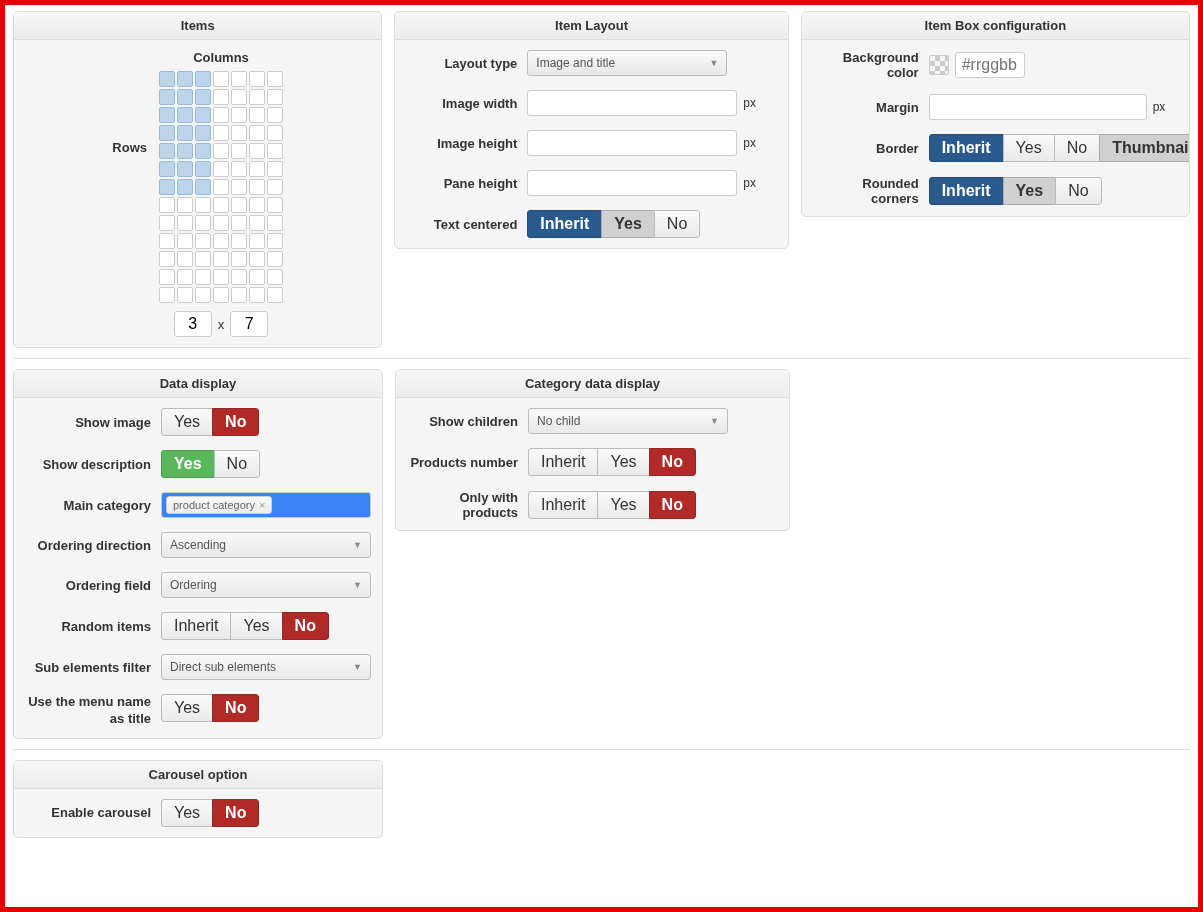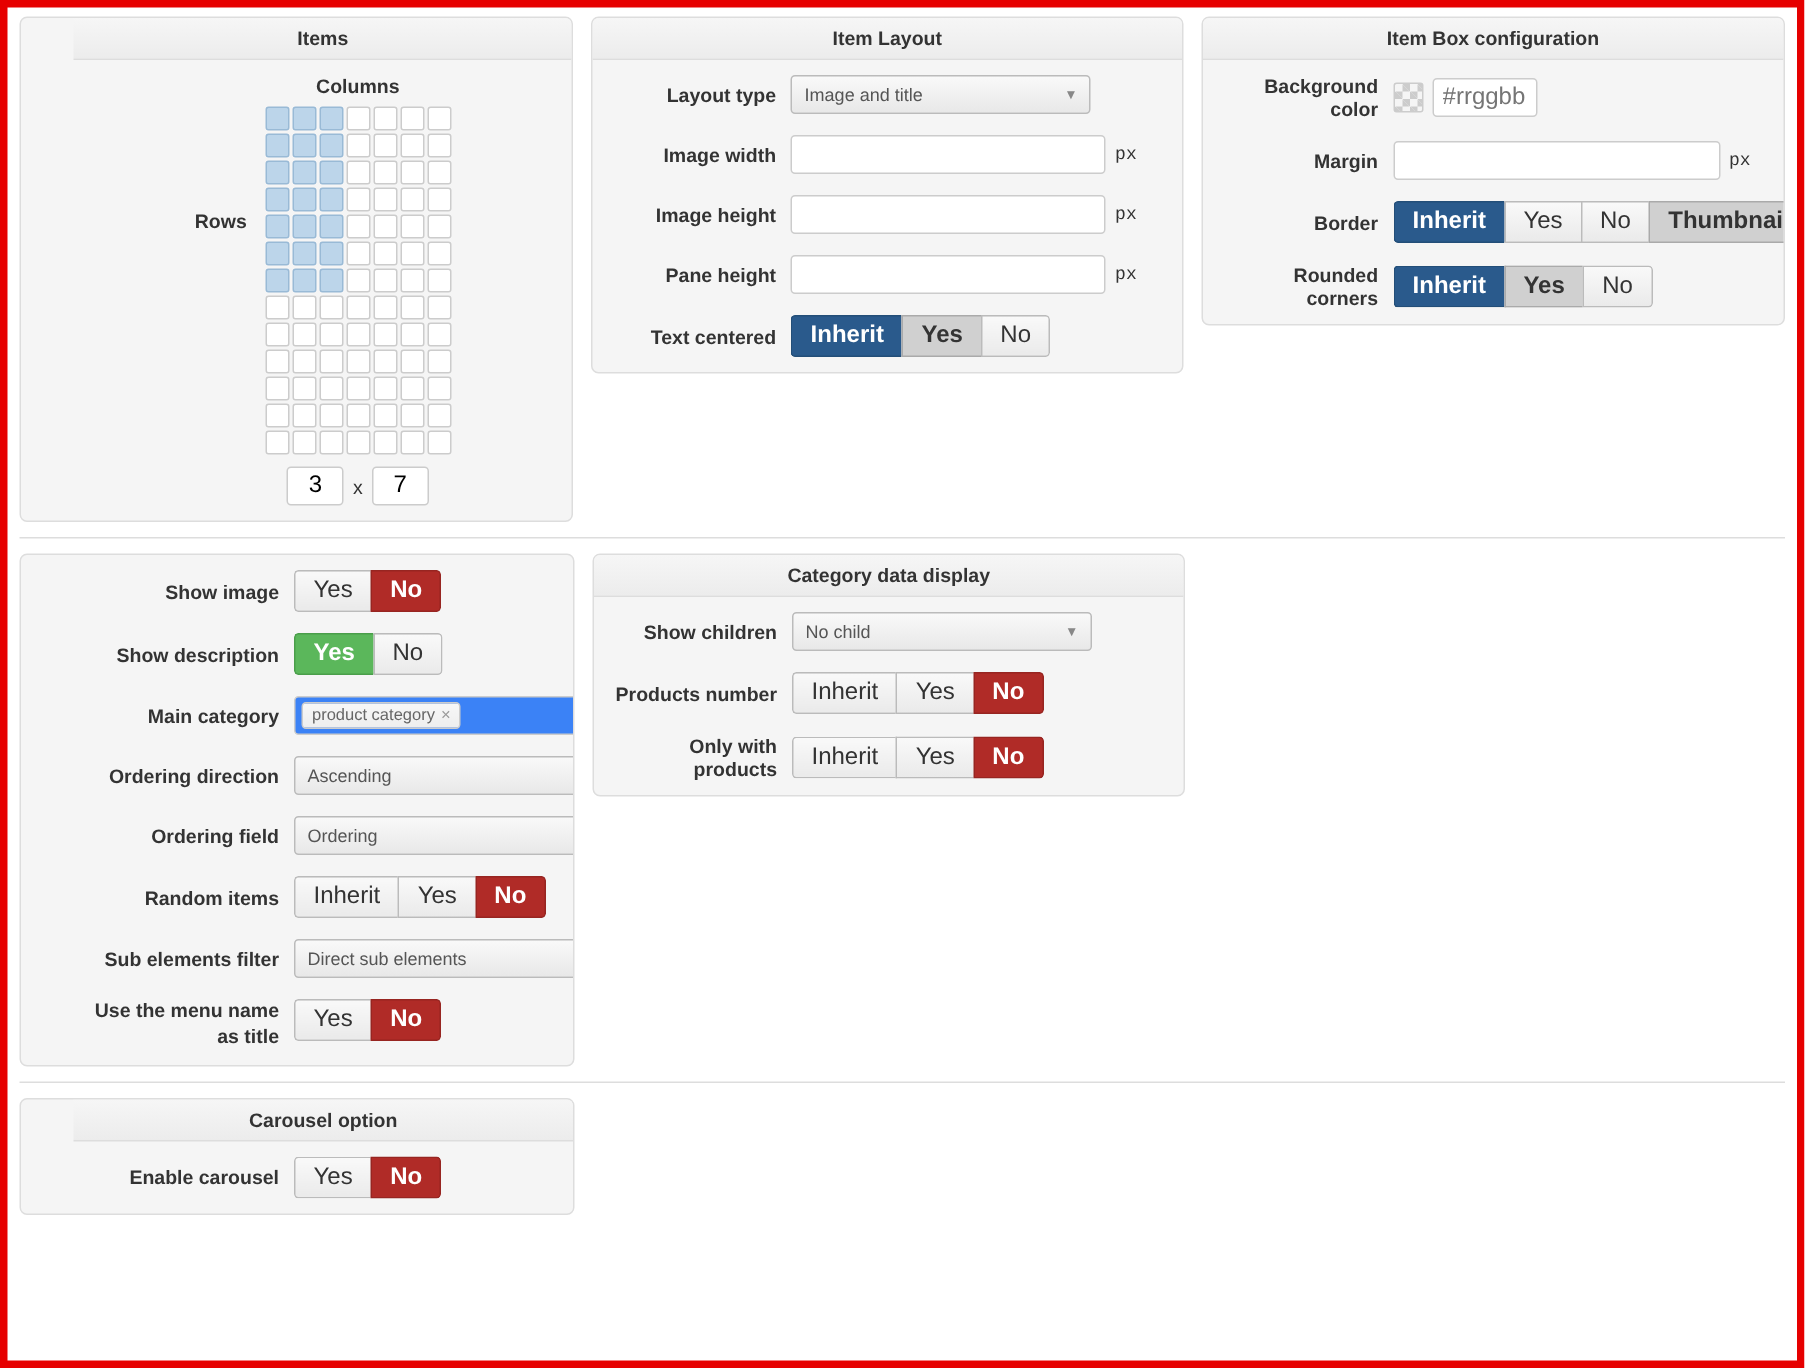--- a/index.html
+++ b/index.html
@@ -10,42 +10,42 @@
 .panel { background: #f5f5f5; border: 1px solid #ddd; border-radius: 5px; overflow: hidden; }
 .panel-header { background: linear-gradient(#f6f6f6,#ececec); border-bottom: 1px solid #ddd; text-align: center; font-weight: bold; font-size: 13px; padding: 6px 0; color: #333; }
 .panel-body { padding: 10px 12px; }
 .field { display: flex; align-items: center; margin-bottom: 14px; }
 .field:last-child { margin-bottom: 0; }
 .field-label { flex: 0 0 auto; text-align: right; font-weight: bold; font-size: 13px; color: #333; padding-right: 10px; }
 .field-control { flex: 0 0 auto; display: flex; align-items: center; gap: 6px; }
 .select { position: relative; display: inline-flex; align-items: center; background: linear-gradient(#f9f9f9,#e8e8e8); border: 1px solid #bbb; border-radius: 3px; height: 26px; padding: 0 24px 0 8px; font-size: 12px; color: #555; min-width: 200px; cursor: pointer; }
 .select::after { content: "▼"; position: absolute; right: 8px; font-size: 9px; color: #888; }
 .text-input { border: 1px solid #ccc; border-radius: 3px; height: 26px; padding: 0 6px; font-size: 16px; background: #fff; }
-.unit { font-size: 12px; color: #333; font-family: Liberation Mono, monospace; }
+.unit { font-size: 12px; color: #333; }
 .btn-group { display: inline-flex; border-radius: 3px; overflow: hidden; }
 .btn { background: linear-gradient(#f9f9f9,#eaeaea); border: 1px solid #bbb; padding: 4px 12px; font-size: 16px; color: #333; cursor: pointer; }
 .btn-group .btn { border-right-width: 0; }
 .btn-group .btn:last-child { border-right-width: 1px; border-top-right-radius: 3px; border-bottom-right-radius: 3px; }
 .btn-group .btn:first-child { border-top-left-radius: 3px; border-bottom-left-radius: 3px; }
 .btn.active-blue { background: #2a5a8c; color: #fff; border-color: #234e78; font-weight: bold; }
 .btn.active-red { background: #b02b27; color: #fff; border-color: #972521; font-weight: bold; }
 .btn.active-green { background: #5bb75b; color: #fff; border-color: #4a9e4a; font-weight: bold; }
 .btn.active-gray { background: #d0d0d0; color: #333; border-color: #aaa; font-weight: bold; }
 .grid { display: grid; grid-template-columns: repeat(7, 16px); grid-auto-rows: 16px; gap: 2px; margin-bottom: 8px; }
 .cell { width: 16px; height: 16px; border: 1px solid #ccc; background: #fff; border-radius: 2px; }
 .cell.sel { background: #bcd5ea; border-color: #99bad6; }
 .grid-inputs { display: flex; align-items: center; gap: 6px; }
 .grid-inputs input { width: 38px; text-align: center; }
 .swatch { width: 20px; height: 20px; border: 1px solid #ccc; border-radius: 2px; background-image: linear-gradient(45deg,#ccc 25%,transparent 25%,transparent 75%,#ccc 75%),linear-gradient(45deg,#ccc 25%,transparent 25%,transparent 75%,#ccc 75%); background-size: 10px 10px; background-position: 0 0,5px 5px; }
 .tag { display: inline-flex; align-items: center; gap: 4px; background: linear-gradient(#f7f7f7,#eee); border: 1px solid #ccc; border-radius: 3px; padding: 2px 6px; font-size: 11px; color: #666; }
 .tag .x { font-size: 11px; color: #999; cursor: pointer; }
 .items-layout { display: flex; align-items: flex-start; gap: 12px; justify-content: center; }
 .vlabel { font-weight: bold; font-size: 13px; padding-top: 90px; }
 .col-title { font-weight: bold; font-size: 13px; margin-bottom: 6px; }
-.w-items { width: 370px; padding-left: 35px; }
+.w-items { width: 370px; }
 .w-mid { width: 395px; }
 .w-right { width: 390px; }
 </style>
 </head>
 <body>
 
 <div class="frame">
 
 <div class="row-group">
 
@@ -243,20 +243,21 @@
         </div>
       </div>
     </div>
   </div>
 
 </div>
 
 <div class="row-group">
 
   <div class="panel w-items">
+    <div class="panel-header">Data display</div>
     <div class="panel-body">
       <div class="field">
         <div class="field-label" style="width:135px">Show image</div>
         <div class="field-control">
           <div class="btn-group">
             <div class="btn">Yes</div>
             <div class="btn active-red">No</div>
           </div>
         </div>
       </div>

